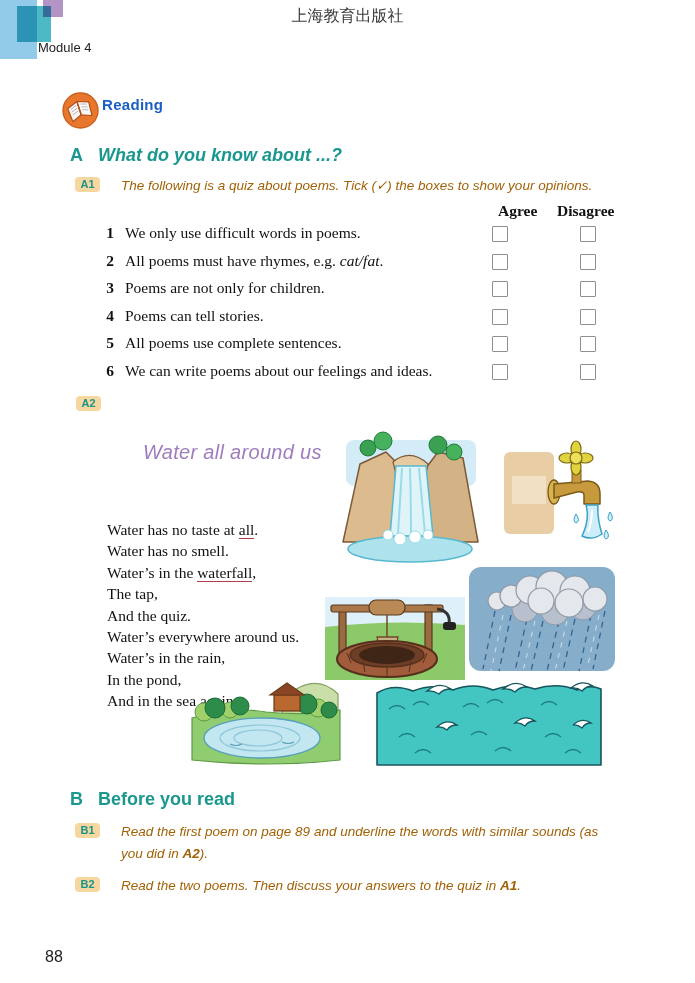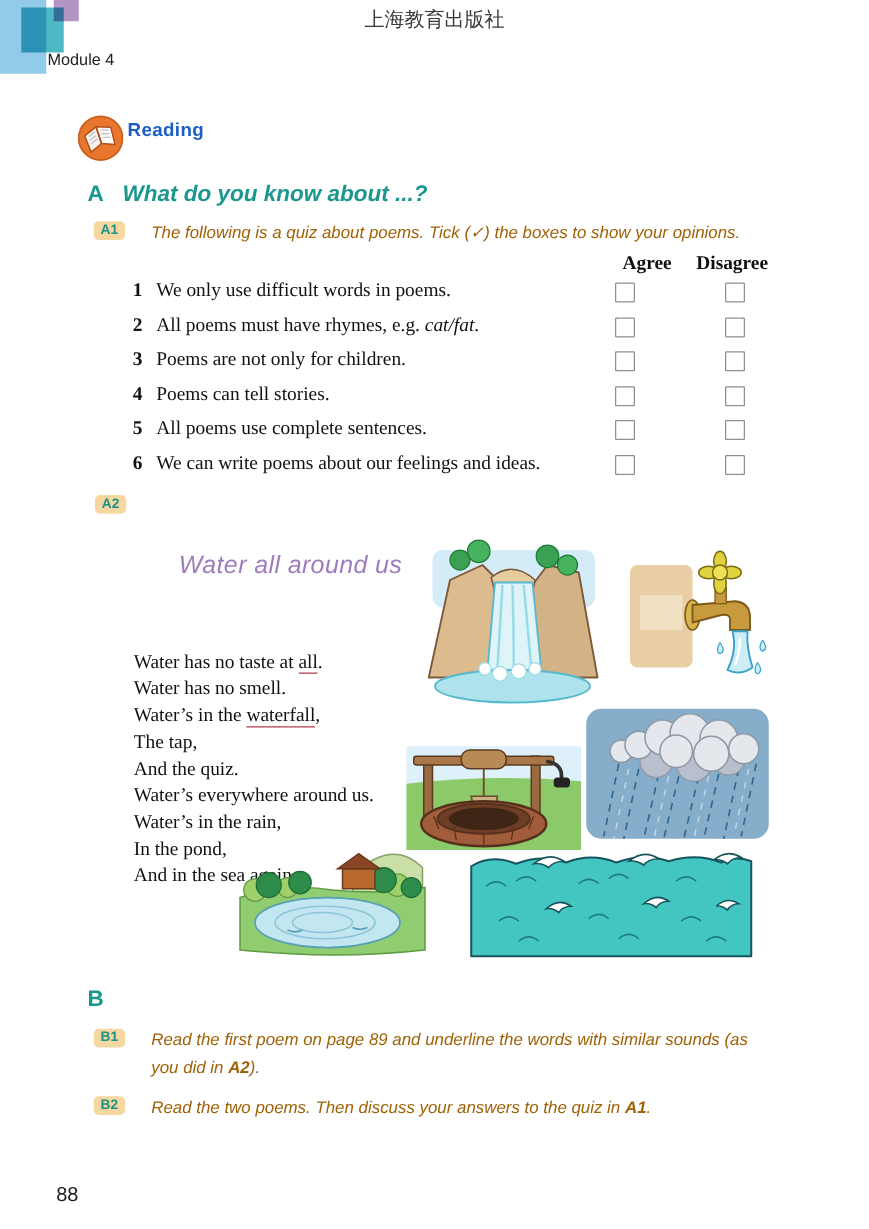--- a/index.html
+++ b/index.html
@@ -273,20 +273,21 @@
       <path d="M140 48 q10 -9 20 -2 q-7 0 -10 5 q-5 -4 -10 -3 Z"></path>
       <path d="M198 50 q9 -8 18 -2 q-6 0 -9 5 q-5 -4 -9 -3 Z"></path>
     </g>
     <g stroke="#1d7d80" fill="none" stroke-width="1.3">
       <path d="M14 34 q8 -7 16 0 M38 30 q8 -7 16 0 M88 32 q8 -7 16 0 M112 28 q8 -7 16 0 M166 30 q8 -7 16 0"></path>
       <path d="M24 62 q8 -7 16 0 M96 60 q8 -7 16 0 M170 62 q8 -7 16 0 M40 78 q8 -7 16 0 M120 76 q8 -7 16 0 M190 78 q8 -7 16 0"></path>
     </g>
   </svg>
 
   <div class="sec-letter" style="left:70px;top:789px;">B</div>
+  <div class="sec-title" style="left:98px;top:789px;">Before you read</div>
 
   <div class="badge" style="left:75px;top:823px;">B1</div>
   <div class="instr" style="top:821px;">
     <div><span>Read the first poem on page 89 and underline the words with similar sounds (as</span><b></b><span></span></div>
     <div><span>you did in </span><b>A2</b><span>).</span></div>
   </div>
 
   <div class="badge" style="left:75px;top:877px;">B2</div>
   <div class="instr" style="top:875px;">
     <div><span>Read the two poems. Then discuss your answers to the quiz in </span><b>A1</b><span>.</span></div>

